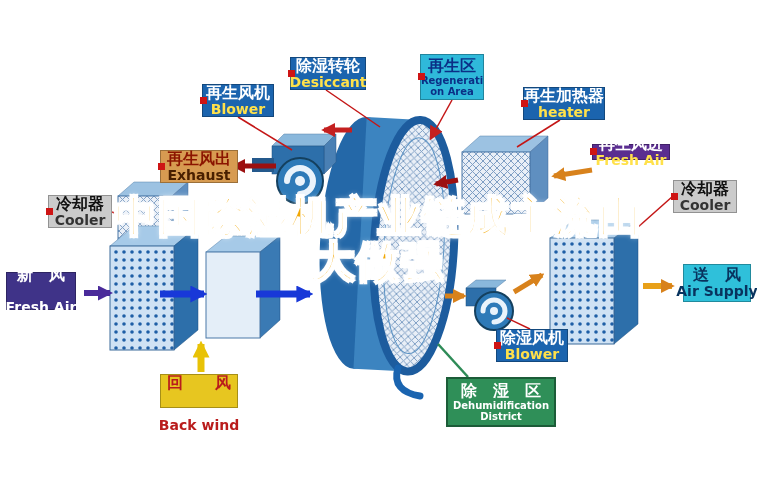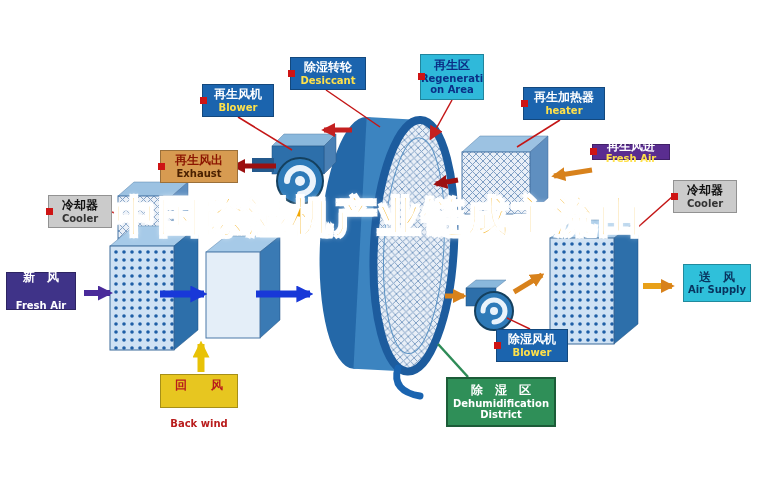--- a/index.html
+++ b/index.html
@@ -5,22 +5,22 @@
   * { margin:0; padding:0; box-sizing:border-box; }
   html,body { background:#fff; }
   body { font-family:"DejaVu Sans","Liberation Sans",sans-serif; }
   .stage { position:relative; width:757px; height:488px; background:#fff; overflow:hidden; }
   svg.diagram { position:absolute; left:0; top:0; z-index:1; }
 
   
   .label { position:absolute; z-index:10; display:flex; flex-direction:column;
            align-items:center; justify-content:center; text-align:center;
            line-height:1.12; border:1px solid rgba(0,0,0,.28); }
-  .label .zh { font-size:12px; font-weight:bold; white-space:nowrap;font-family:Liberation Serif, serif; }
-  .label .en { font-size:10px; font-weight:bold; white-space:nowrap; }
+  .label .zh { font-size:16px; font-weight:bold; white-space:nowrap;font-family:Liberation Serif, serif; }
+  .label .en { font-size:14px; font-weight:bold; white-space:nowrap; }
   .bullet { position:absolute; left:-3px; top:50%; margin-top:-4px;
             width:7px; height:7px; background:#ce1414; }
 
   .blue   { background:#1b64ae; }
   .blue .zh { color:#ffffff; } .blue .en { color:#ffe14a; }
   .cyan   { background:#2fb9da; }
   .cyan .zh, .cyan .en { color:#0b2f86; }
   .tan    { background:#d79b51; }
   .tan .zh { color:#8b1500; } .tan .en { color:#4a2000; }
   .purple { background:#5a2d90; }
@@ -251,15 +251,16 @@
   </div>
 
   <div class="label greenbox lbl-dehum-district">
     <span class="zh">除　湿　区</span>
     <span class="en">Dehumidification</span>
     <span class="en">District</span>
   </div>
 
   <div class="watermark">
     <span class="wline">中国除湿机产业链成主流由</span>
+    <span class="wline">大做强</span>
   </div>
 
 </div>
 
 </body></html>

